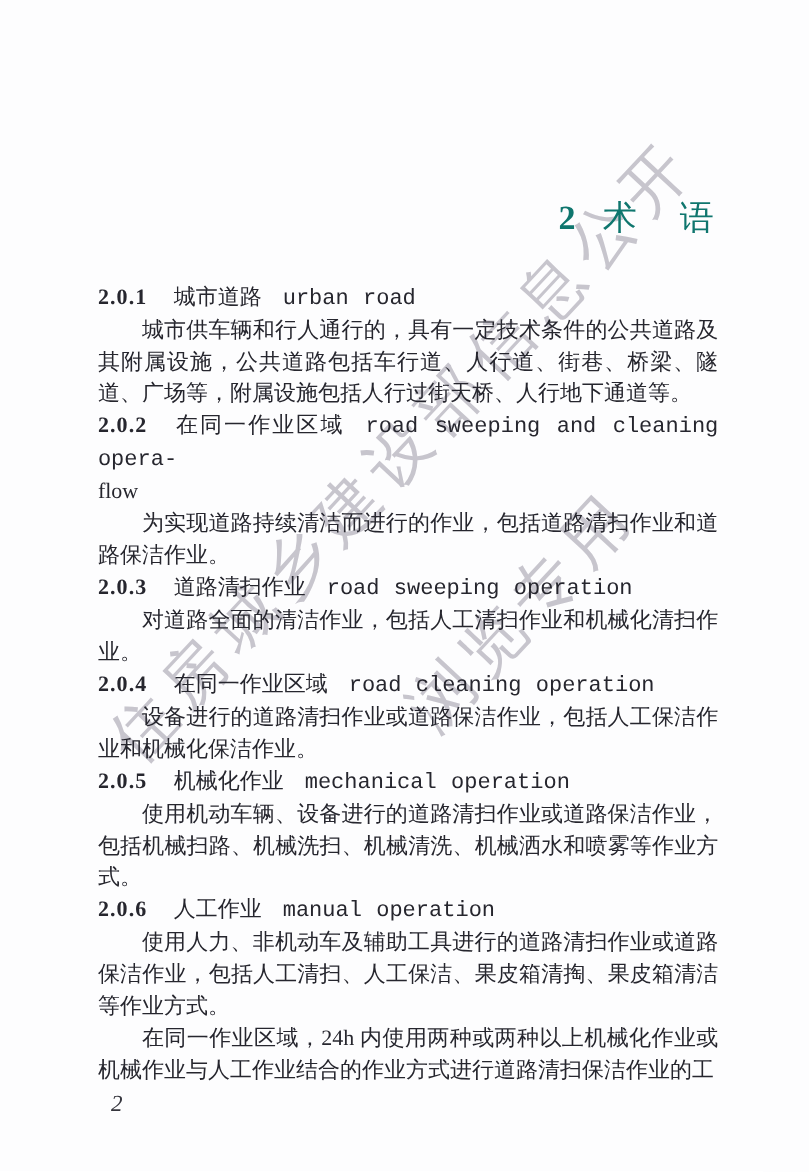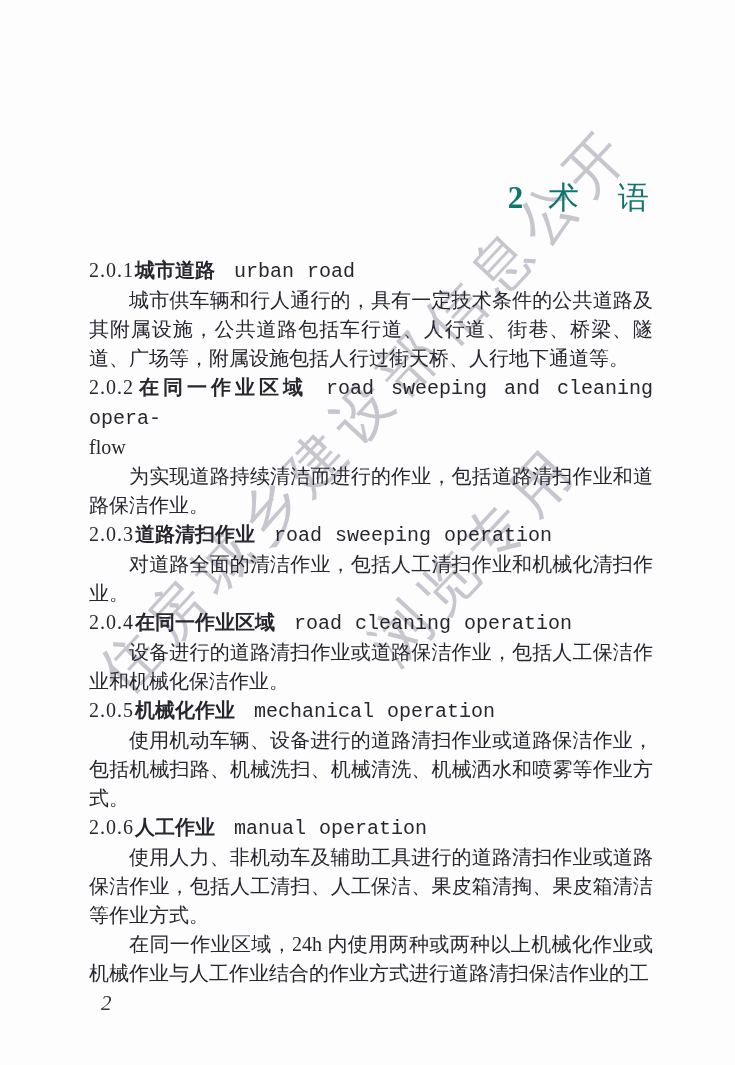--- a/index.html
+++ b/index.html
@@ -66,27 +66,27 @@
   .title-zh {
     letter-spacing: 4px;
   }
   .term p {
     margin: 0;
   }
   .term-head {
     text-align: justify;
   }
   .t-num {
-    font-weight: 400;
+    font-weight: 700;
     letter-spacing: 1px;
-    margin-right: 1px;
+    margin-right: 24px;
     white-space: nowrap;
   }
   .t-zh {
-    font-weight: 700;
+    font-weight: 400;
     margin-right: 19px;
   }
   .t-en {
     word-spacing: 1px;
     font-family: Liberation Mono, monospace;
   }
   .en-cont:empty {
     display: none;
   }
   .term-def {

